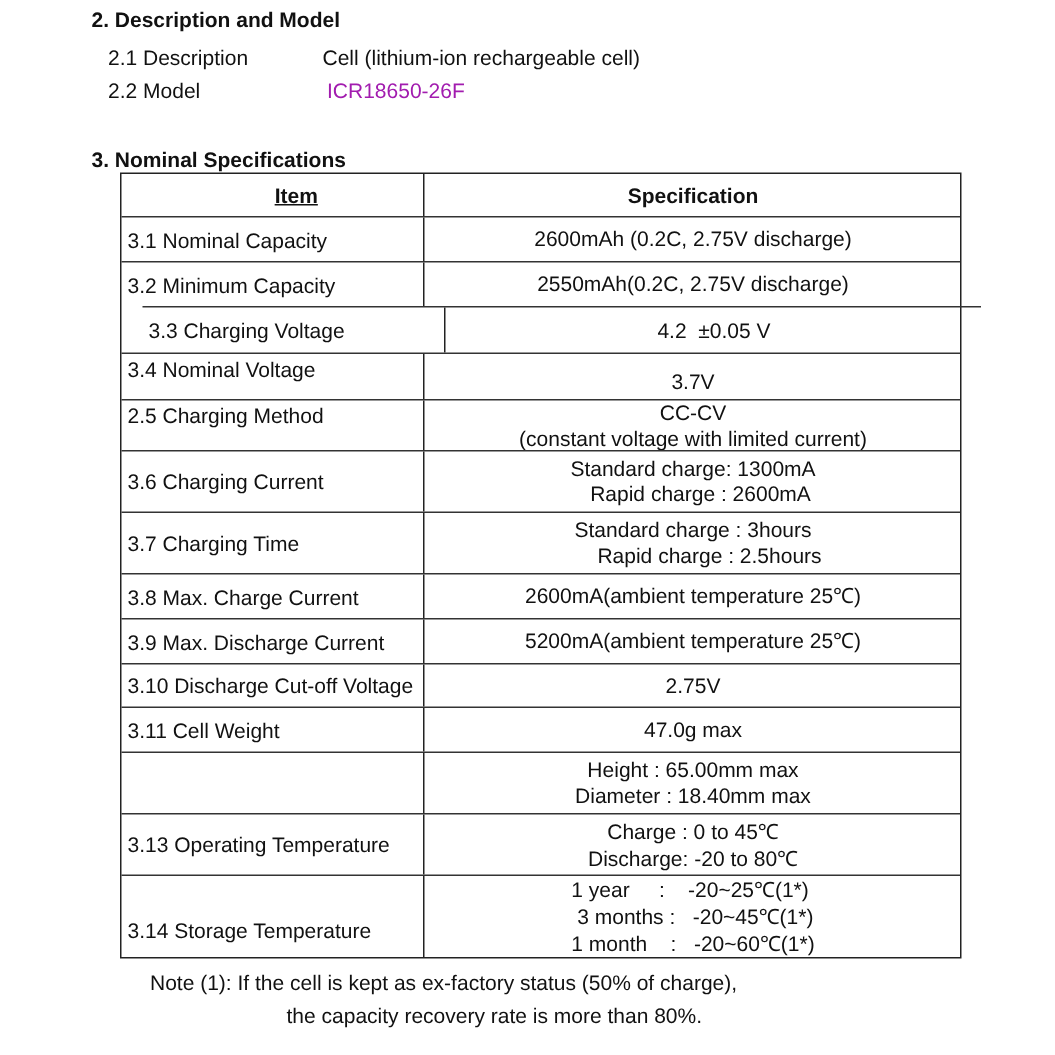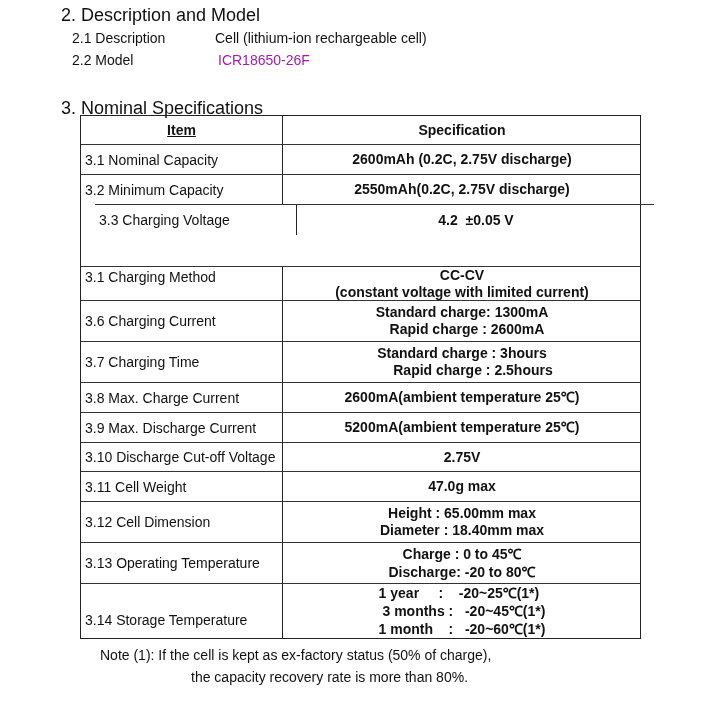--- a/index.html
+++ b/index.html
@@ -1,42 +1,42 @@
 <!DOCTYPE html>
 <html><head>
 <meta charset="utf-8">
 <style>
   html, body { margin: 0; padding: 0; background: #ffffff; }
   body {
     width: 703px; height: 703px; position: relative; overflow: hidden;
     font-family: "Liberation Sans", sans-serif; color: #111;
   }
   .abs { position: absolute; white-space: nowrap; }
-  .h2 { font-weight: normal; font-size: 18px; }
+  .h2 { font-weight: bold; font-size: 14px; }
   .t { font-size: 14px; }
   .blue { color: #a21caf; }
 
   .tbl {
     position: absolute; left: 80px; top: 115px; width: 561px;
     border: 1.5px solid #222; box-sizing: border-box;
   }
   .row {
     position: absolute; left: 0; width: 100%;
     border-top: 1.5px solid #333; box-sizing: border-box;
   }
   .row.first { border-top: none; }
   .cell-item {
     position: absolute; left: 4px; top: 0; bottom: 0; width: 196px;
     display: flex; align-items: center; font-size: 14px;
   }
   .cell-item.top { align-items: flex-start; padding-top: 2px; }
   .cell-spec {
     position: absolute; left: 203px; right: 0; top: 0; bottom: 0;
     display: flex; flex-direction: column; justify-content: center; align-items: center;
-    font-size: 14px; line-height: 17px; text-align: center; font-weight: bold;
+    font-size: 14px; line-height: 17px; text-align: center;
   }
   .vdiv {
     position: absolute; left: 201px; top: 0; bottom: 0; width: 0;
     border-left: 1.5px solid #222;
   }
   .hdr { font-weight: bold; justify-content: center; }
   .store-line { display: block; text-align: left; white-space: pre; }
 </style>
 </head>
 <body>
@@ -45,21 +45,21 @@
 <div class="abs t" style="left:72px; top:30px;">2.1 Description</div>
 <div class="abs t" style="left:215px; top:30px;">Cell (lithium-ion rechargeable cell)</div>
 <div class="abs t" style="left:72px; top:52px;">2.2 Model</div>
 <div class="abs t blue" style="left:218px; top:52px;">ICR18650-26F</div>
 
 <div class="abs h2" style="left:61px; top:98px;">3. Nominal Specifications</div>
 
 <div class="tbl" style="height:524px;">
 
   <div class="row first" style="top:0; height:28px;">
-    <div class="cell-item hdr" style="left:0; width:201px;text-decoration:underline;">Item</div>
+    <div class="cell-item hdr" style="left:16px; width:201px;text-decoration:underline;">Item</div>
     <div class="vdiv"></div>
     <div class="cell-spec hdr" style="font-weight:bold;">Specification</div>
   </div>
 
   <div class="row" style="top:28px; height:30px;">
     <div class="cell-item">3.1 Nominal Capacity</div>
     <div class="vdiv"></div>
     <div class="cell-spec">
         <span>2600mAh (0.2C, 2.75V discharge)</span>
       </div>
@@ -72,23 +72,30 @@
         <span>2550mAh(0.2C, 2.75V discharge)</span>
       </div>
   </div>
 
   <div class="row" style="top:88px; height:31px;margin-left:14px;">
     <div class="cell-item">3.3 Charging Voltage</div>
     <div class="vdiv"></div>
     <div class="cell-spec" style="white-space:pre;"><span>4.2  ±0.05 V</span></div>
   </div>
 
+  <div class="row" style="top:119px; height:31px;">
+    <div class="cell-item top">3.4 Nominal Voltage</div>
+    <div class="vdiv"></div>
+    <div class="cell-spec" style="padding-top:6px;">
+        <span>3.7V</span>
+      </div>
+  </div>
 
   <div class="row" style="top:150px; height:34px;">
-    <div class="cell-item top">3.1 Charging Method</div>
+    <div class="cell-item top">2.5 Charging Method</div>
     <div class="vdiv"></div>
     <div class="cell-spec">
       <span>CC-CV</span>
       <span>(constant voltage with limited current)</span>
     </div>
   </div>
 
   <div class="row" style="top:184px; height:41px;">
     <div class="cell-item">3.6 Charging Current</div>
     <div class="vdiv"></div>
@@ -133,21 +140,20 @@
 
   <div class="row" style="top:355px; height:30px;">
     <div class="cell-item">3.11 Cell Weight</div>
     <div class="vdiv"></div>
     <div class="cell-spec">
         <span>47.0g max</span>
       </div>
   </div>
 
   <div class="row" style="top:385px; height:41px;">
-    <div class="cell-item">3.12 Cell Dimension</div>
     <div class="vdiv"></div>
     <div class="cell-spec">
       <span>Height : 65.00mm max</span>
       <span>Diameter : 18.40mm max</span>
     </div>
   </div>
 
   <div class="row" style="top:426px; height:41px;">
     <div class="cell-item">3.13 Operating Temperature</div>
     <div class="vdiv"></div>

